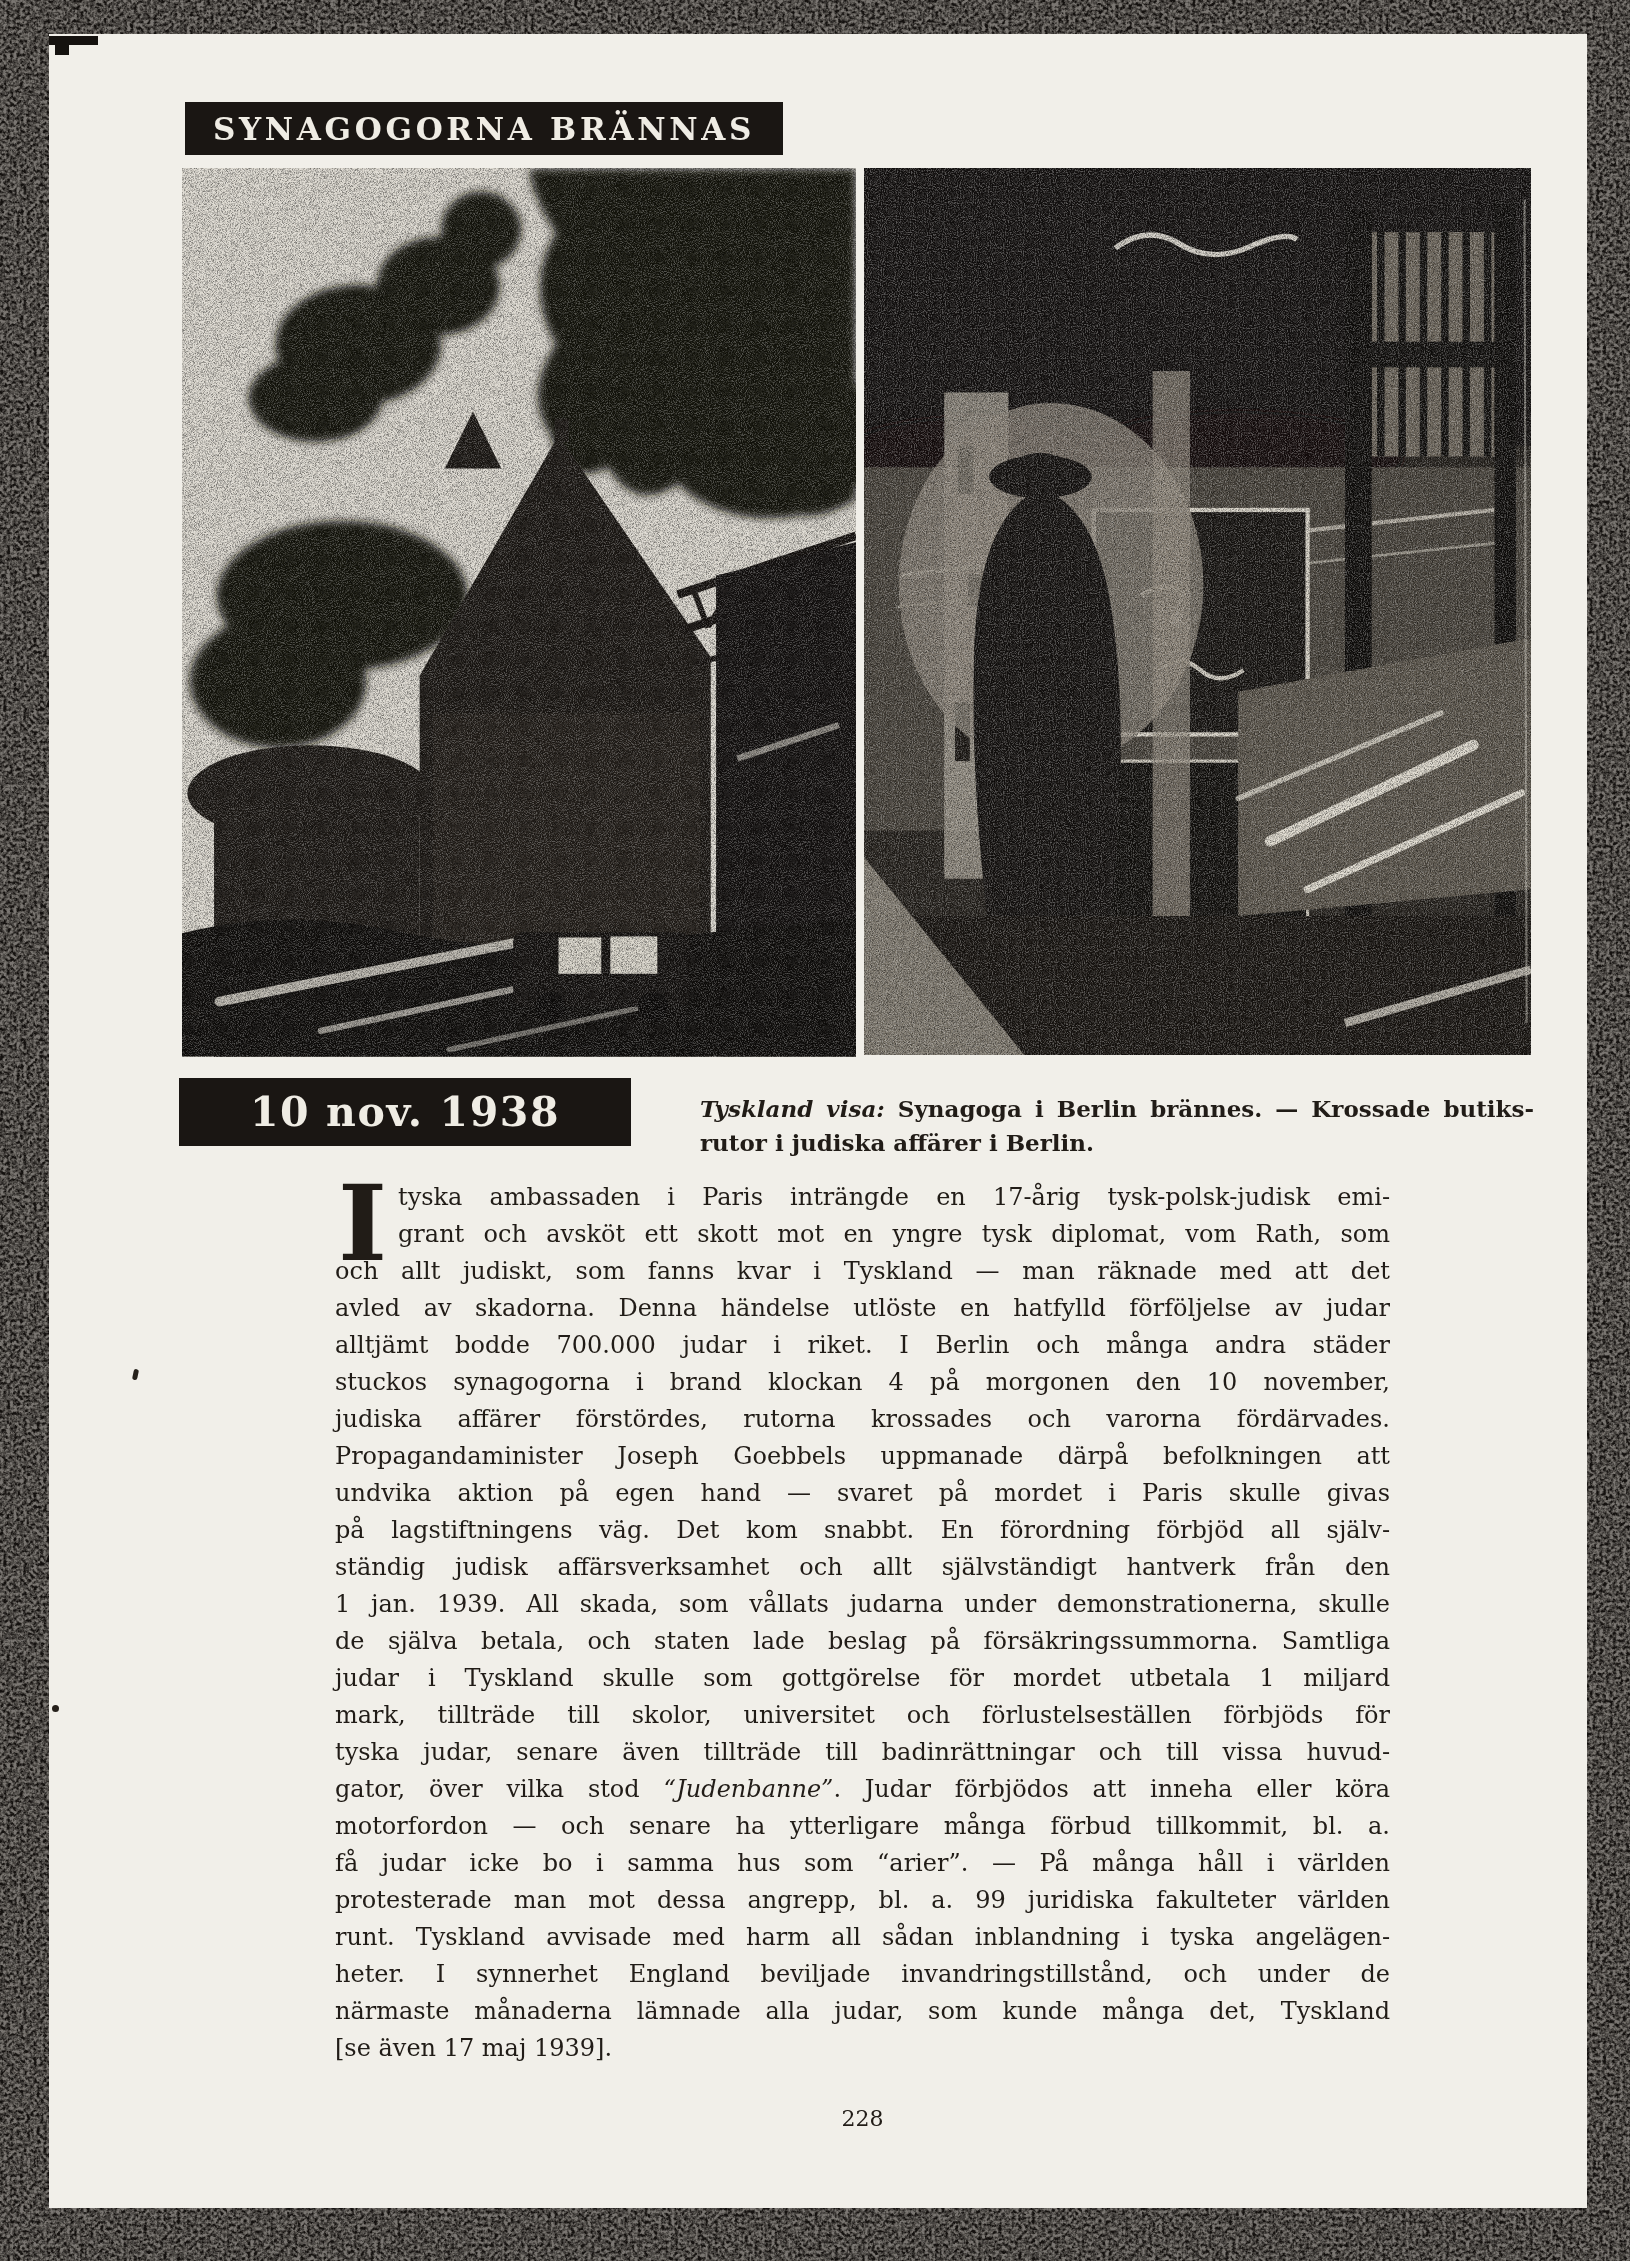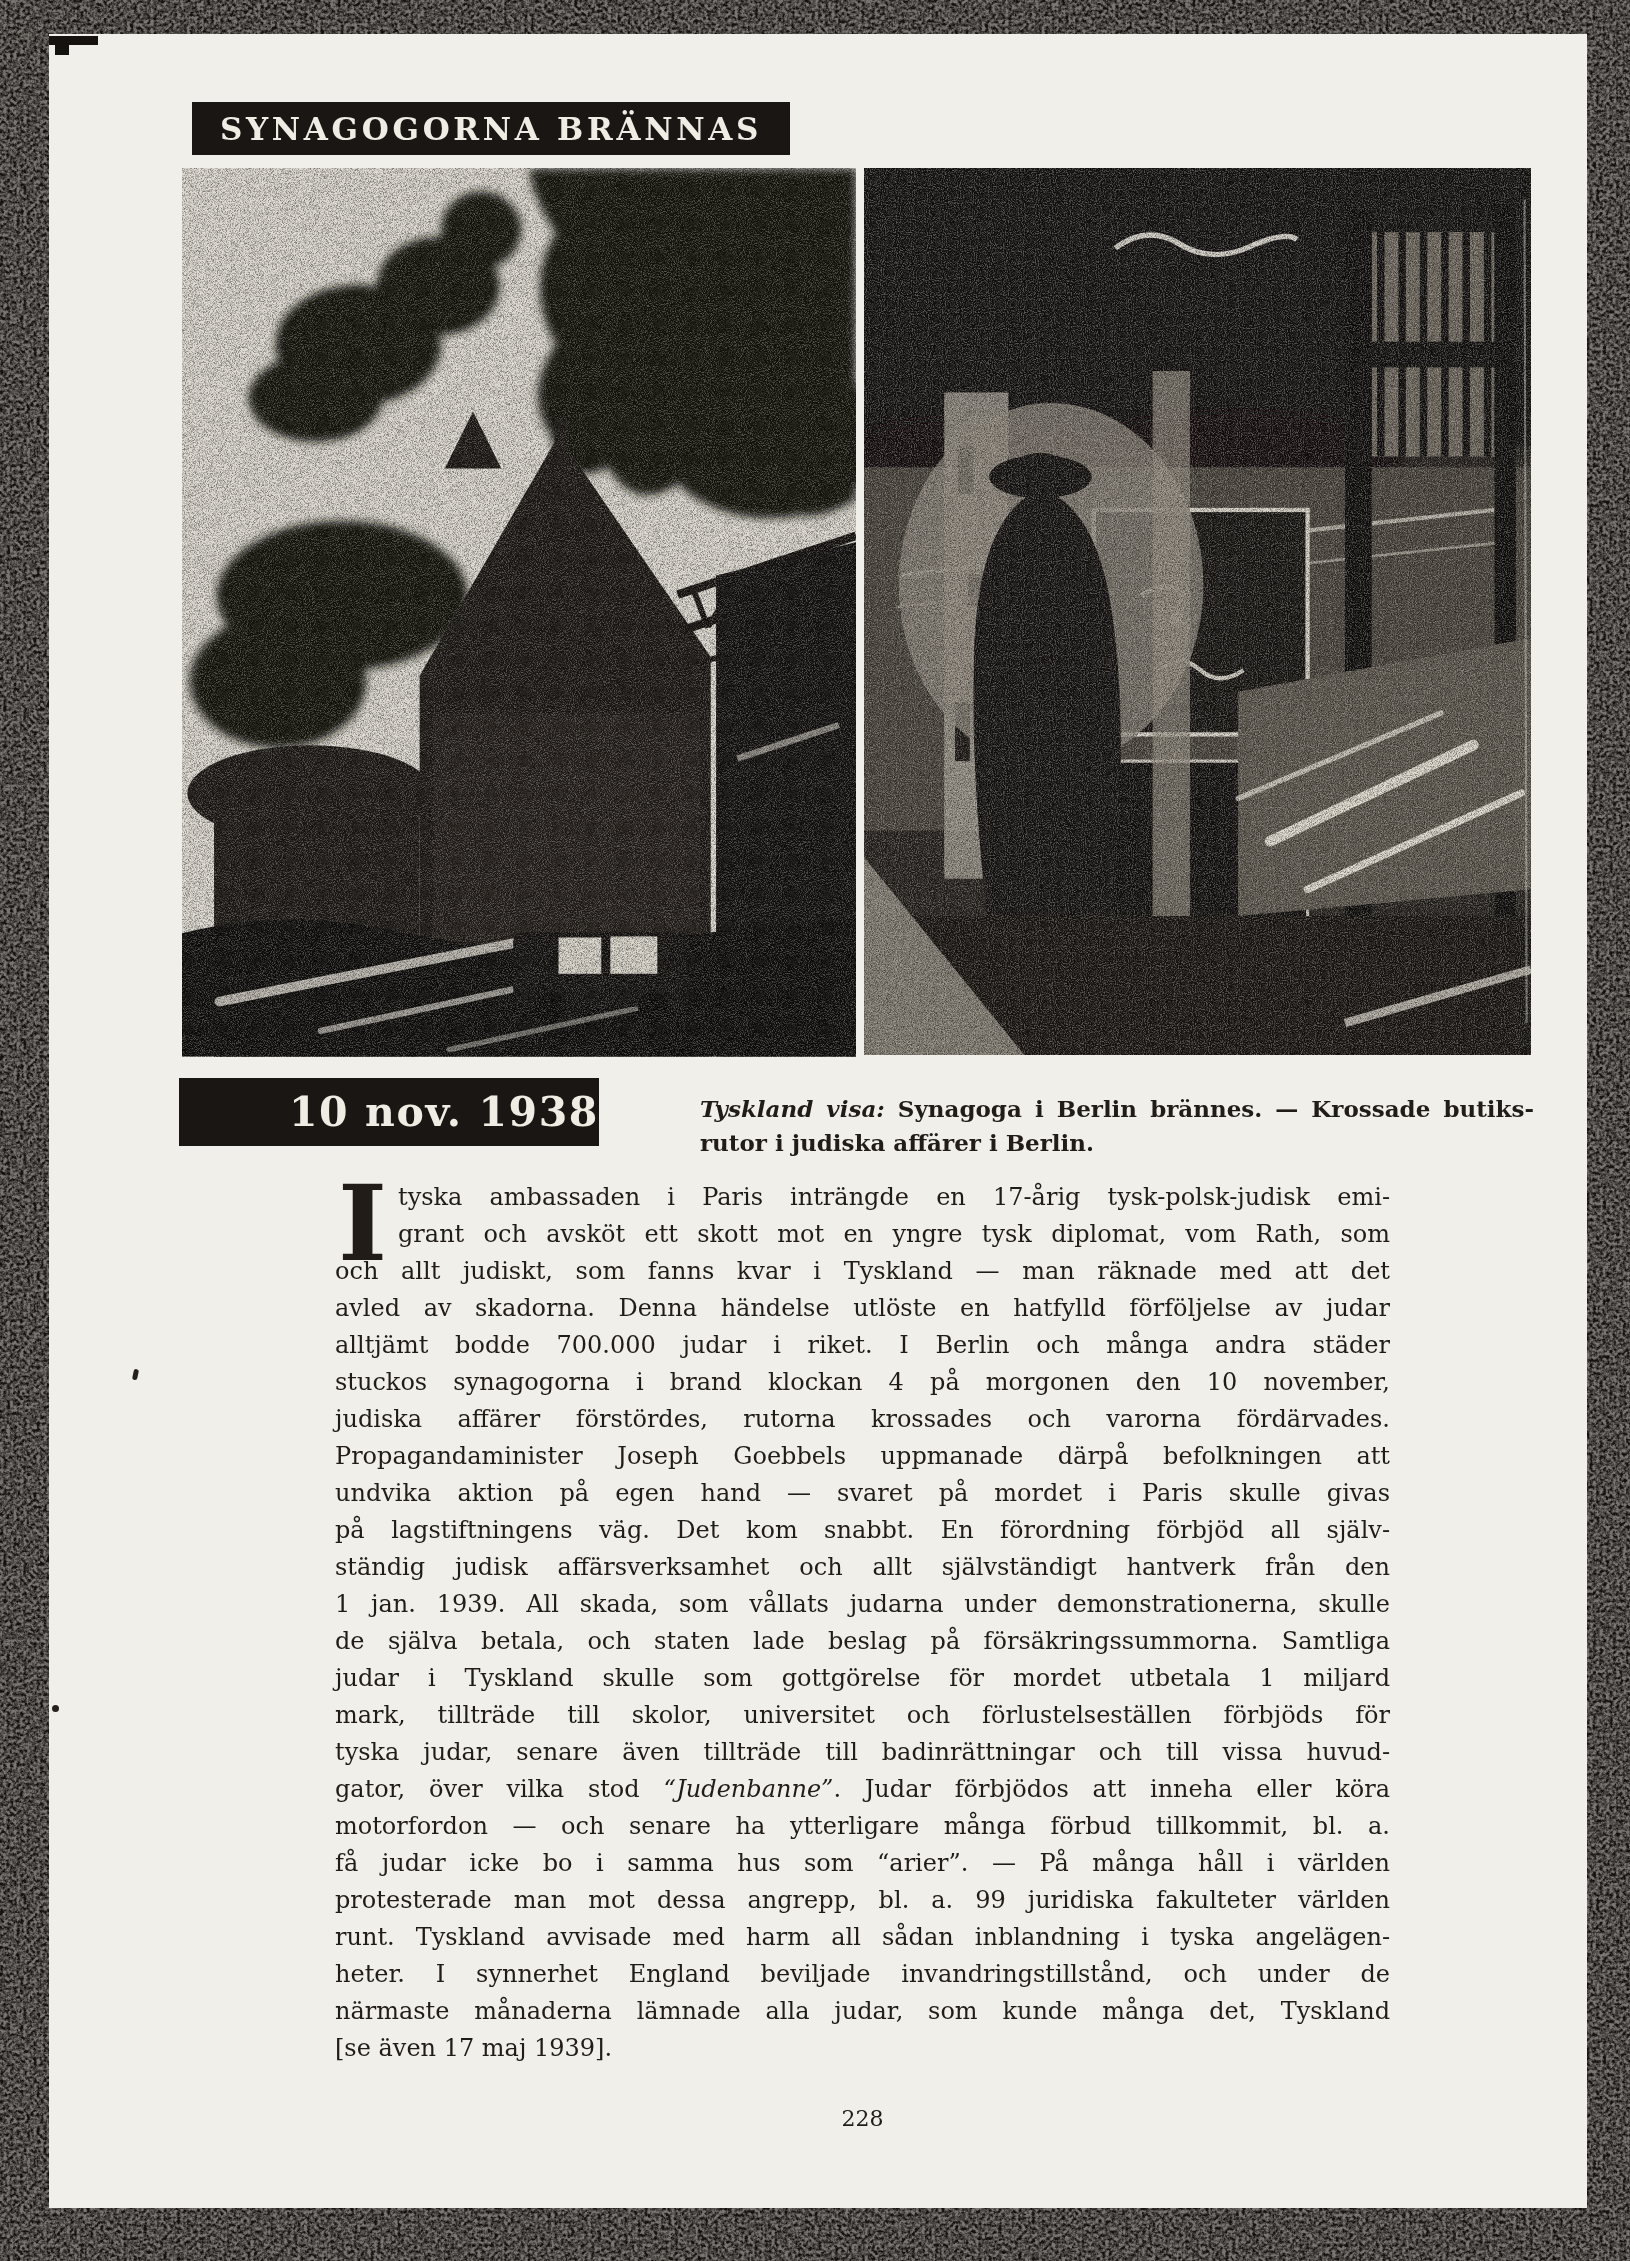--- a/index.html
+++ b/index.html
@@ -4,27 +4,27 @@
 <style>
   html,body{margin:0;padding:0;background:#0d0b09;}
   .stage{position:relative;width:1631px;height:2261px;background:#14110f;overflow:hidden;
          font-family:"DejaVu Serif",serif;}
   .frame-noise{position:absolute;left:0;top:0;}
   .page{position:absolute;left:49px;top:34px;width:1538px;height:2174px;background:#f1efe9;color:#211c17;}
   .corner-mark{position:absolute;left:0;top:2.1px;width:49px;height:8.5px;background:#15120f;}
   .corner-mark::after{content:"";position:absolute;left:6.4px;top:7.5px;width:14px;height:11.8px;background:#15120f;}
   .headline{position:absolute;left:136px;top:68px;width:598px;height:53px;background:#1a1613;
             color:#efece4;display:flex;align-items:center;justify-content:center;
-            font-weight:bold;font-size:31px;letter-spacing:3.7px;white-space:nowrap;margin-left:7px;}
+            font-weight:bold;font-size:31px;letter-spacing:3.7px;white-space:nowrap;}
   .photo{position:absolute;top:134px;background:#ddd9d0;overflow:hidden;}
   .photo-left{left:133px;width:674px;height:889px;}
   .photo-right{left:815px;width:667px;height:887px;}
-  .datebanner{position:absolute;left:130px;top:1044px;width:392px;height:68px;background:#1a1613;
-              color:#efece4;display:flex;align-items:center;justify-content:flex-end;
-              font-weight:bold;font-size:41px;letter-spacing:1.6px;white-space:nowrap;padding-left:28px;}
+  .datebanner{position:absolute;left:130px;top:1044px;width:452px;height:68px;background:#1a1613;
+              color:#efece4;display:flex;align-items:center;justify-content:center;
+              font-weight:bold;font-size:41px;letter-spacing:1.6px;white-space:nowrap;}
   .caption{position:absolute;left:651px;top:1058px;width:834px;font-weight:bold;
            font-size:23px;line-height:34px;}
   .capline{text-align:justify;text-align-last:justify;}
   .capline:last-child{text-align-last:left;}
   .dropcap{position:absolute;left:289px;top:1137px;font-size:105px;line-height:1;font-weight:bold;}
   .body-lines{position:absolute;left:286px;top:1145px;width:1055px;font-size:24px;line-height:37px;}
   .bodyline{text-align:justify;text-align-last:justify;height:37px;}
   .bodyline:nth-child(-n+2){padding-left:63px;}
   .bodyline:last-child{text-align-last:left;}
   .it{font-style:italic;}

